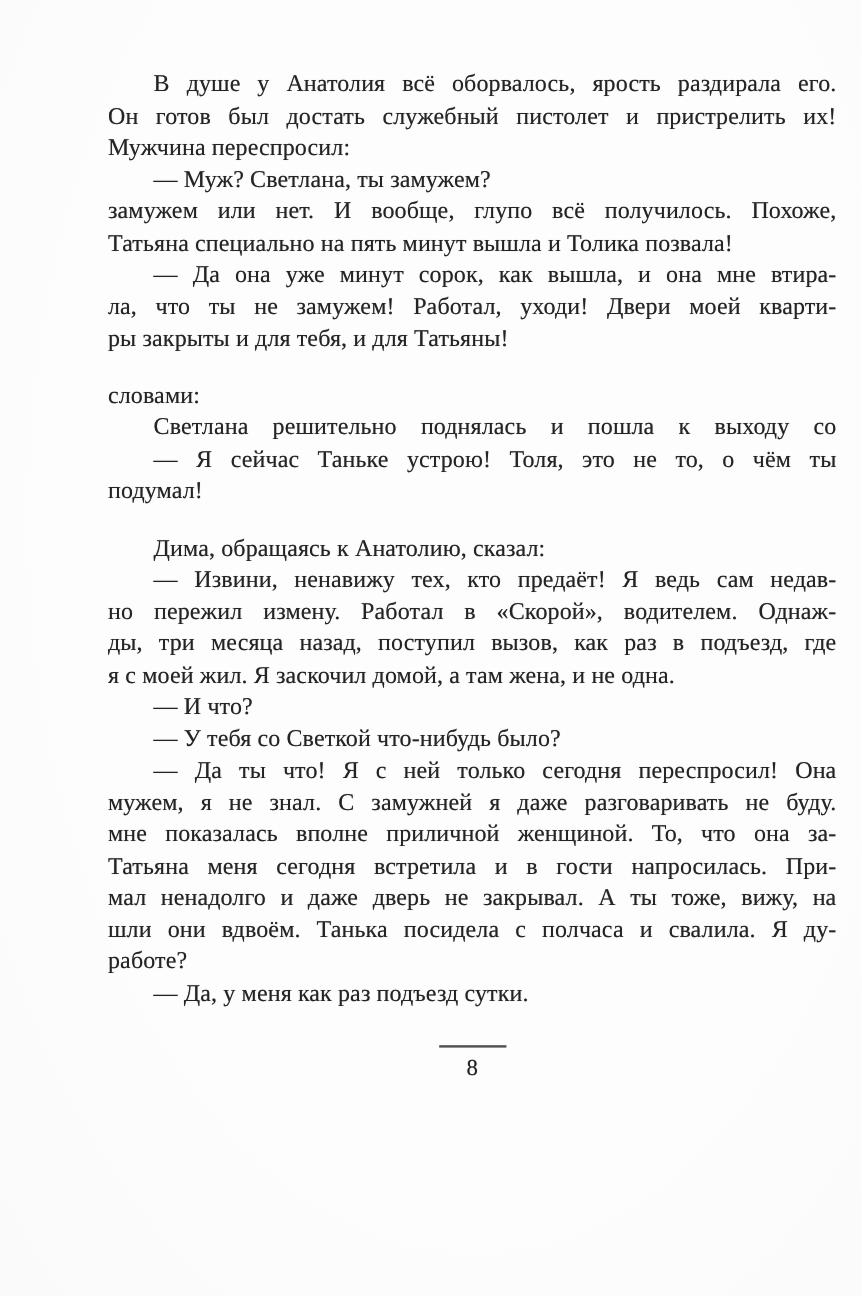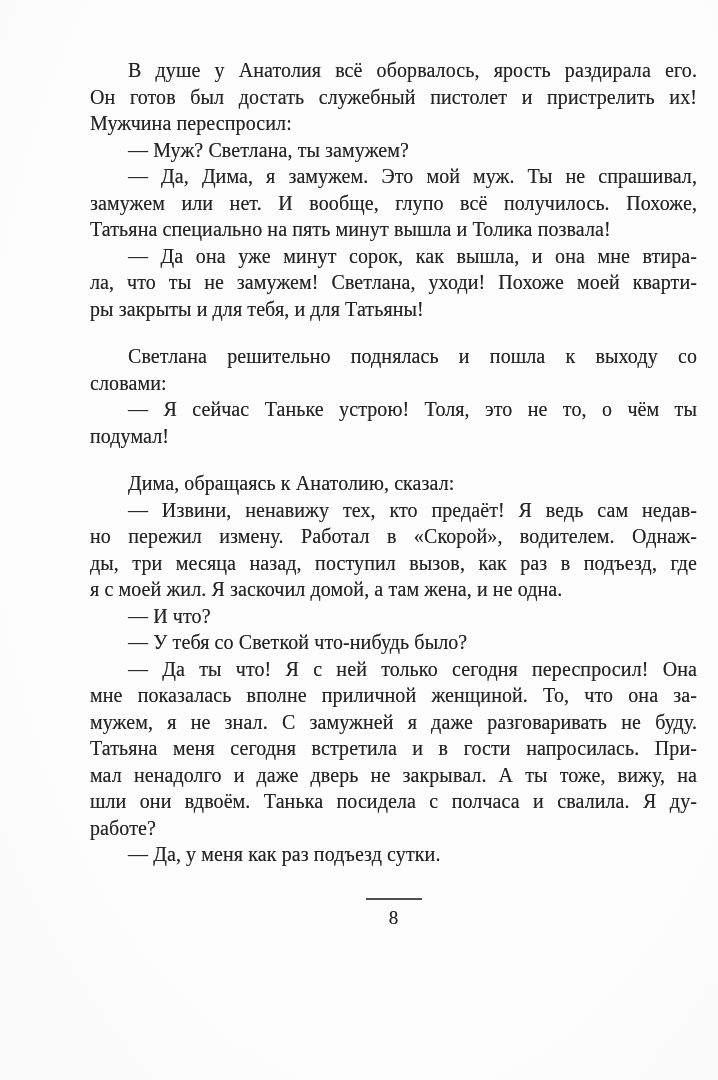--- a/index.html
+++ b/index.html
@@ -64,32 +64,31 @@
   <main class="text-block">
       <div class="para">
         <div class="line first">В душе у Анатолия всё оборвалось, ярость раздирала его.</div>
         <div class="line">Он готов был достать служебный пистолет и пристрелить их!</div>
         <div class="line last">Мужчина переспросил:</div>
       </div>
       <div class="para">
         <div class="line first last">— Муж? Светлана, ты замужем?</div>
       </div>
       <div class="para">
-        <div class="line first">— Да, Дима, я замужем. Это мой муж. Ты не спрашивал,</div>
         <div class="line">замужем или нет. И вообще, глупо всё получилось. Похоже,</div>
         <div class="line last">Татьяна специально на пять минут вышла и Толика позвала!</div>
       </div>
       <div class="para">
         <div class="line first">— Да она уже минут сорок, как вышла, и она мне втира-</div>
-        <div class="line">ла, что ты не замужем! Светлана, уходи! Похоже моей кварти-</div>
+        <div class="line">ла, что ты не замужем! Работал, уходи! Двери моей кварти-</div>
         <div class="line last">ры закрыты и для тебя, и для Татьяны!</div>
       </div>
       <div class="para gap">
+        <div class="line last">словами:</div>
         <div class="line first">Светлана решительно поднялась и пошла к выходу со</div>
-        <div class="line last">словами:</div>
       </div>
       <div class="para">
         <div class="line first">— Я сейчас Таньке устрою! Толя, это не то, о чём ты</div>
         <div class="line last">подумал!</div>
       </div>
       <div class="para gap">
         <div class="line first last">Дима, обращаясь к Анатолию, сказал:</div>
       </div>
       <div class="para">
         <div class="line first">— Извини, ненавижу тех, кто предаёт! Я ведь сам недав-</div>
@@ -98,22 +97,22 @@
         <div class="line last">я с моей жил. Я заскочил домой, а там жена, и не одна.</div>
       </div>
       <div class="para">
         <div class="line first last">— И что?</div>
       </div>
       <div class="para">
         <div class="line first last">— У тебя со Светкой что-нибудь было?</div>
       </div>
       <div class="para">
         <div class="line first">— Да ты что! Я с ней только сегодня переспросил! Она</div>
+        <div class="line">мужем, я не знал. С замужней я даже разговаривать не буду.</div>
         <div class="line">мне показалась вполне приличной женщиной. То, что она за-</div>
-        <div class="line">мужем, я не знал. С замужней я даже разговаривать не буду.</div>
         <div class="line">Татьяна меня сегодня встретила и в гости напросилась. При-</div>
         <div class="line">мал ненадолго и даже дверь не закрывал. А ты тоже, вижу, на</div>
         <div class="line">шли они вдвоём. Танька посидела с полчаса и свалила. Я ду-</div>
         <div class="line last">работе?</div>
       </div>
       <div class="para">
         <div class="line first last">— Да, у меня как раз подъезд сутки.</div>
       </div>
     </main>
   <footer class="footer">

